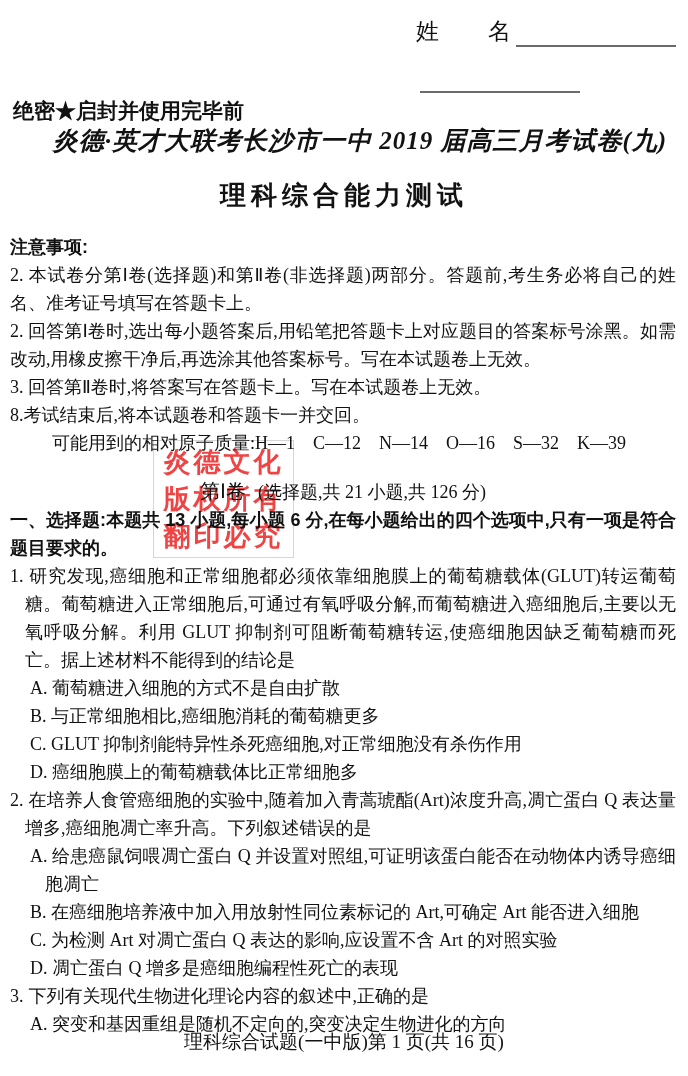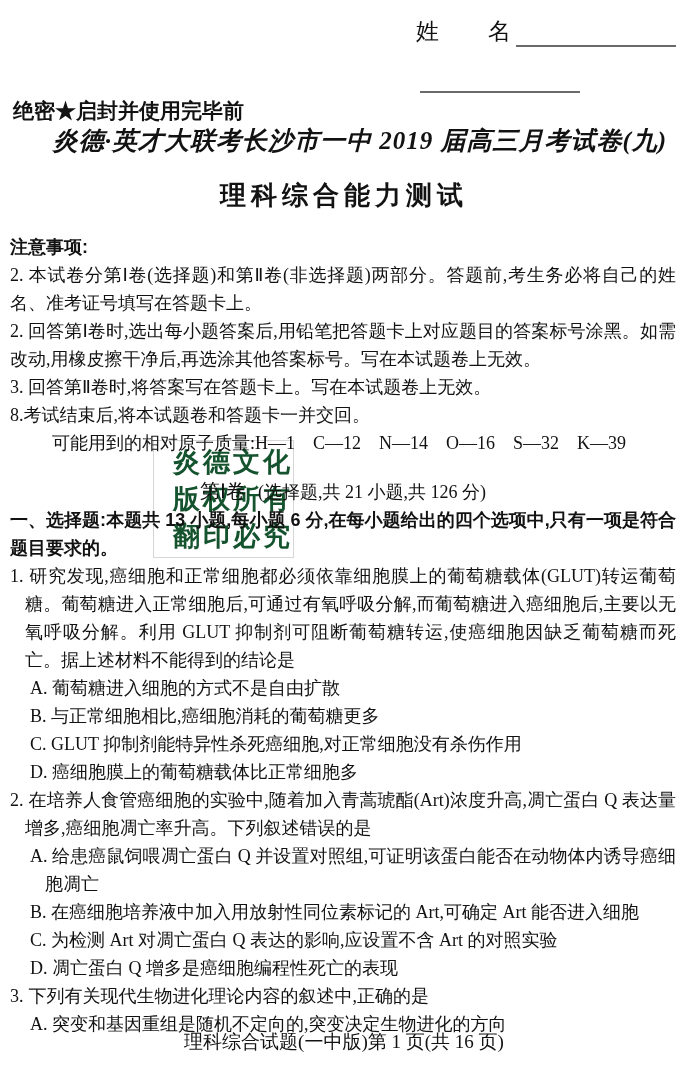--- a/index.html
+++ b/index.html
@@ -25,23 +25,23 @@
   }
   .subject-title{
     position:absolute;left:0;top:178px;width:100%;text-align:center;margin:0;
     font-family:"Liberation Sans", sans-serif;
     font-size:26px;font-weight:bold;letter-spacing:5px;z-index:2;
   }
   
   .watermark{
     position:absolute;left:153px;top:440px;width:141px;height:118px;
     border:1px solid #d6d6d6;box-sizing:border-box;
-    display:flex;flex-direction:column;justify-content:space-between;align-items:flex-end;
+    display:flex;flex-direction:column;justify-content:space-between;align-items:center;
     padding:3px 0;z-index:0;
-    color:#14532d;font-size:27px;font-weight:bold;letter-spacing:3px;
+    color:#ef4444;font-size:27px;font-weight:bold;letter-spacing:3px;
     font-family:"Liberation Sans", sans-serif;white-space:nowrap;
   }
   
   .content{
     position:absolute;left:10px;top:233px;width:666px;z-index:1;
     font-size:18px;line-height:28px;text-align:justify;
   }
   .content p{margin:0;}
   .notice-heading{
     font-family:"Liberation Sans", sans-serif;font-weight:bold;font-size:18px;

